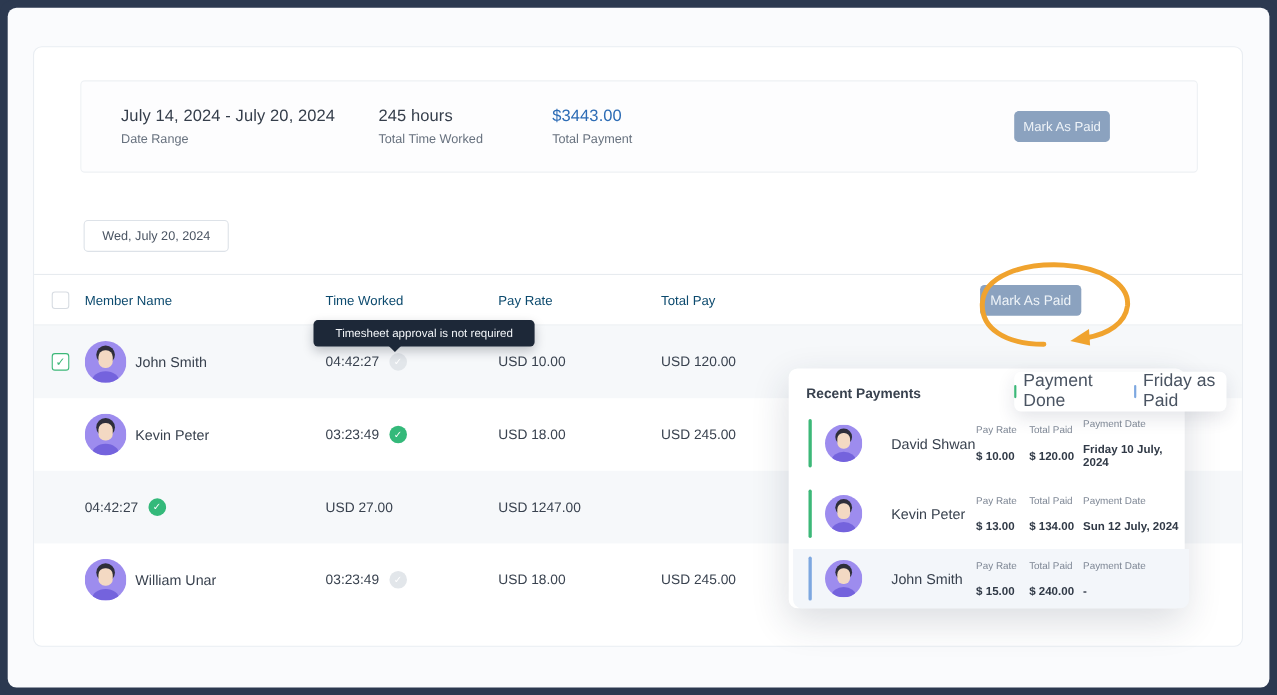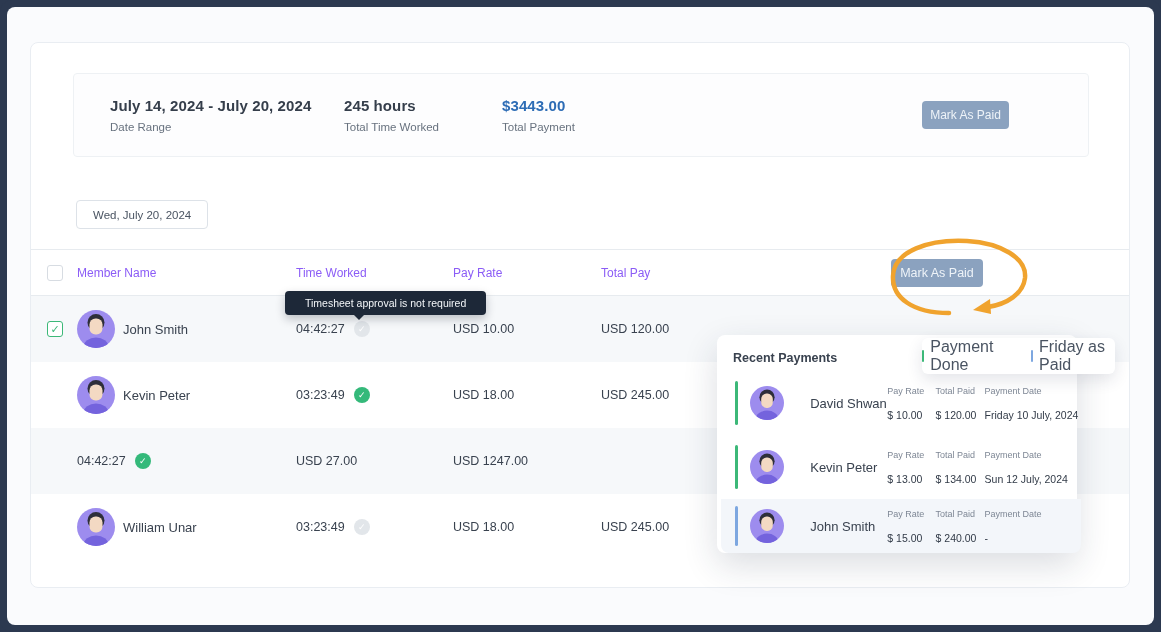--- a/index.html
+++ b/index.html
@@ -11,38 +11,38 @@
   
   .main-card { position:absolute; left:23px; top:35px; width:1100px; height:546px;
     background:#fff; border:1px solid #e9edf2; border-radius:8px; }
 
   
   .summary { position:absolute; left:42px; top:30px; width:1016px; height:84px;
     background:#fdfdfe; border:1px solid #eef1f4; border-radius:4px;
     display:flex; align-items:center; padding-left:36px; }
   .sum-group { display:flex; flex-direction:column; }
   .sum-g1 { width:234px; } .sum-g2 { width:158px; } .sum-g3 { flex:1; }
-  .sum-value { font-size:15px; font-weight:700; color:#353e4b; letter-spacing:.1px; }
+  .sum-value { font-size:15px; font-weight:400; color:#353e4b; letter-spacing:.1px; }
   .sum-value.blue { color:#2d6cb5; }
   .sum-label { font-size:11.5px; color:#68727f; margin-top:7px; }
   .btn-paid { background:#8ba2bf; color:#eef3f8; border:none; border-radius:4px;
     font-family:inherit; font-size:12px; padding:0; cursor:pointer; }
   .summary .btn-paid { width:87px; height:28px; margin-right:79px; }
 
   
   .date-chip { position:absolute; left:45px; top:157px; height:29px; padding:0 16px;
     background:#fff; border:1px solid #dde2e8; border-radius:4px;
     font-size:11.5px; color:#4a5462; display:flex; align-items:center; }
 
   
   .table { position:absolute; left:0; top:206px; width:1098px; }
   .trow { display:grid; grid-template-columns:30px 219px 157px 148px 160px 1fr;
     align-items:center; padding:0 16px; }
   .thead { height:47px; border-top:1px solid #e7ebef; border-bottom:1px solid #e7ebef; }
-  .th { font-size:12px; color:#8b5cf6; }
+  .th { font-size:12px; color:#0c4a6e; }
   .tbody-row { height:66px; font-size:12.5px; color:#39424f; }
   .row-alt { background:#f6f8fa; }
   .member { display:flex; align-items:center; gap:8px; }
   .member-name { font-size:13px; color:#39424f; }
   .timecell { display:flex; align-items:center; gap:9px; }
 
   .checkbox { width:16px; height:16px; border:1px solid #d7dce2; border-radius:3px;
     background:#fff; display:flex; align-items:center; justify-content:center; }
   .checkbox.checked { border-color:#3cb878; color:#3cb878; font-size:11px; }
 
@@ -82,21 +82,21 @@
   .pay-row-1 { top:36px; height:64px; }
   .pay-row-2 { top:100px; height:64px; }
   .pay-row-3 { top:164px; height:54px; background:#f3f6fa; border-radius:0 0 8px 8px; }
   .status-bar { width:4px; height:44px; border-radius:2px; margin-left:14px; }
   .bar-done { background:#3cb878; } .bar-marked { background:#7da7e0; }
   .pay-row .avatar { margin-left:12px; }
   .pay-name { font-size:13px; color:#39424f; margin-left:26px; width:96px; }
   .stat { display:flex; flex-direction:column; gap:5px; }
   .stat-rate { width:60px; } .stat-paid { width:61px; } .stat-date { width:120px; }
   .stat-label { font-size:9px; color:#7e8795; }
-  .stat-value { font-size:10.5px; font-weight:400; color:#313a47;margin-top:8px; }
+  .stat-value { font-size:10.5px; font-weight:700; color:#313a47;margin-top:8px; }
 </style>
 </head>
 <body>
 
 <svg width="0" height="0" style="position:absolute">
   <defs>
     <g id="person-avatar">
       <rect x="0" y="0" width="38" height="38" fill="#9d8cee"></rect>
       <circle cx="19" cy="12.5" r="8.5" fill="#2e2e3a"></circle>
       <rect x="12.5" y="8.5" width="13" height="16" rx="6" fill="#f3d9c3"></rect>

